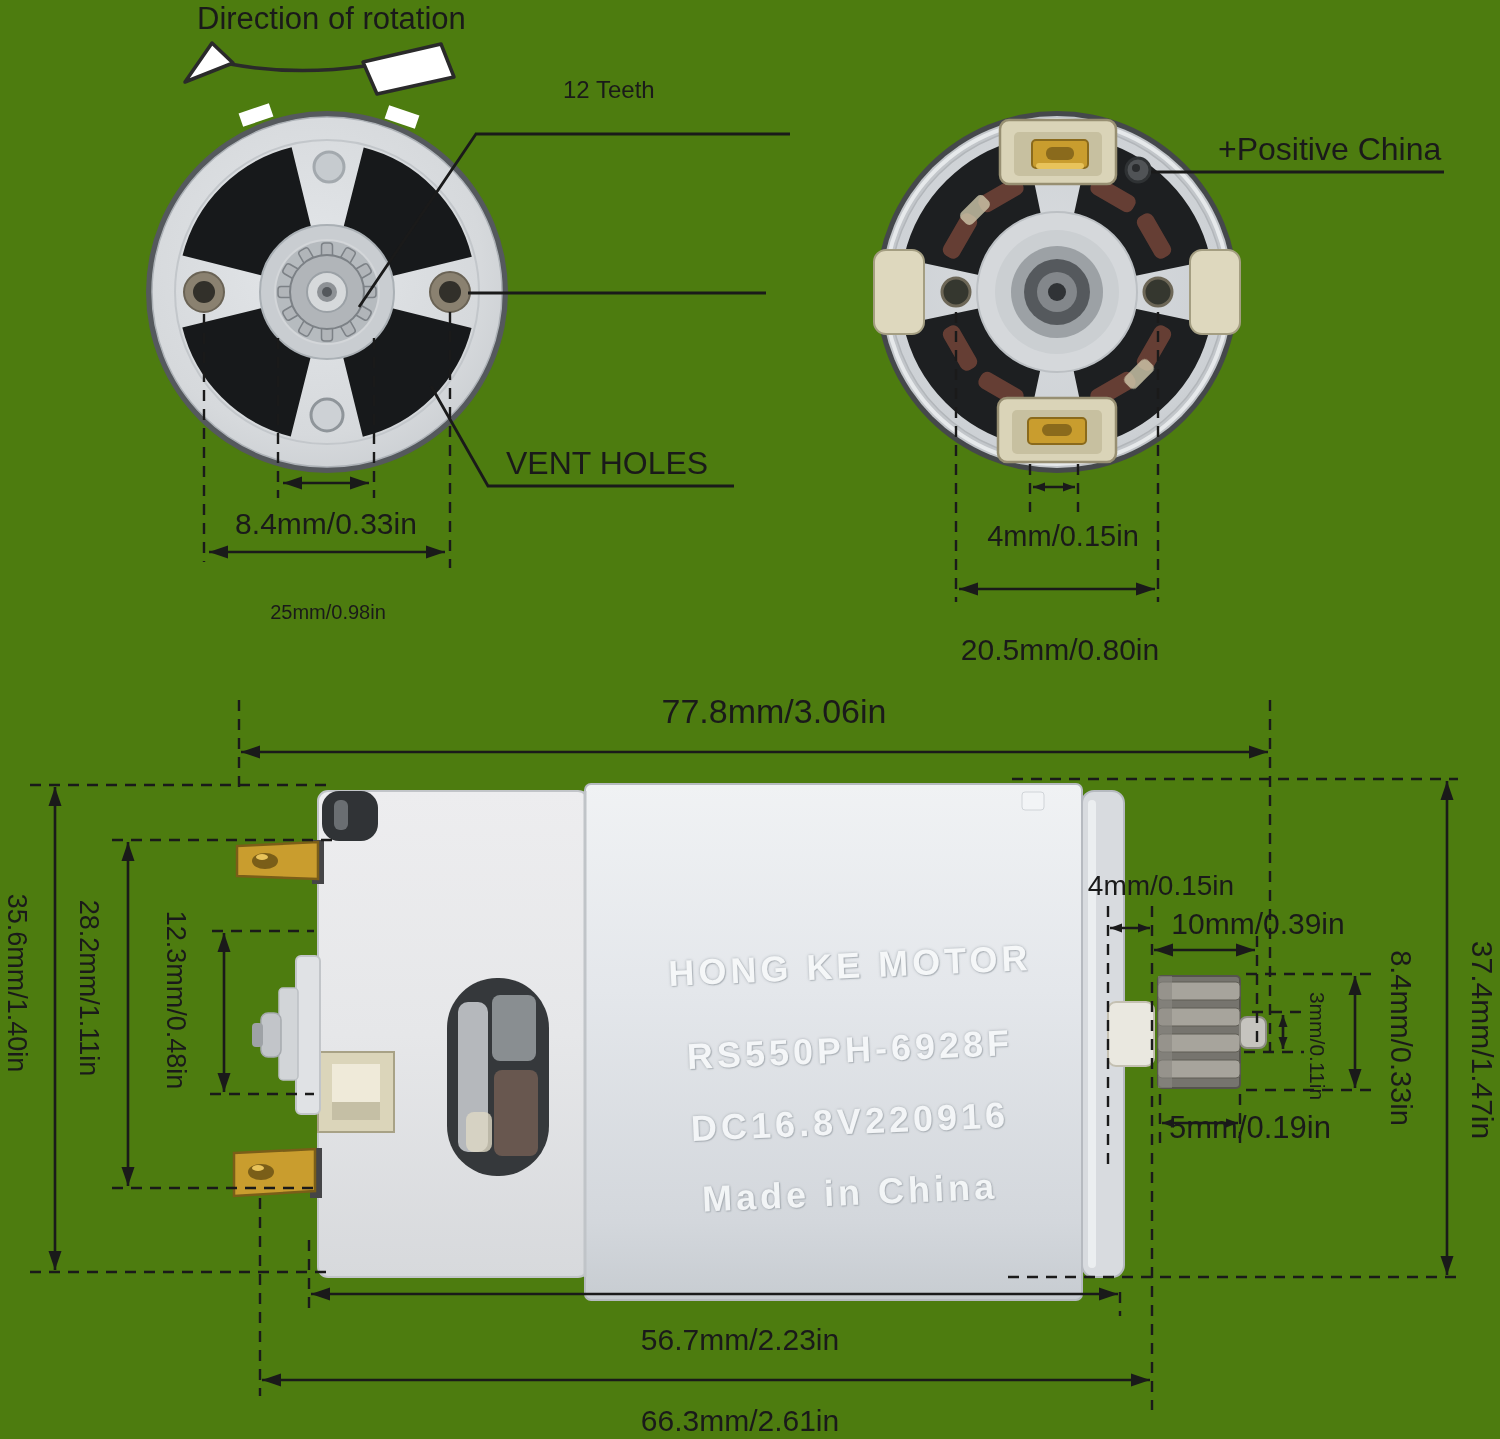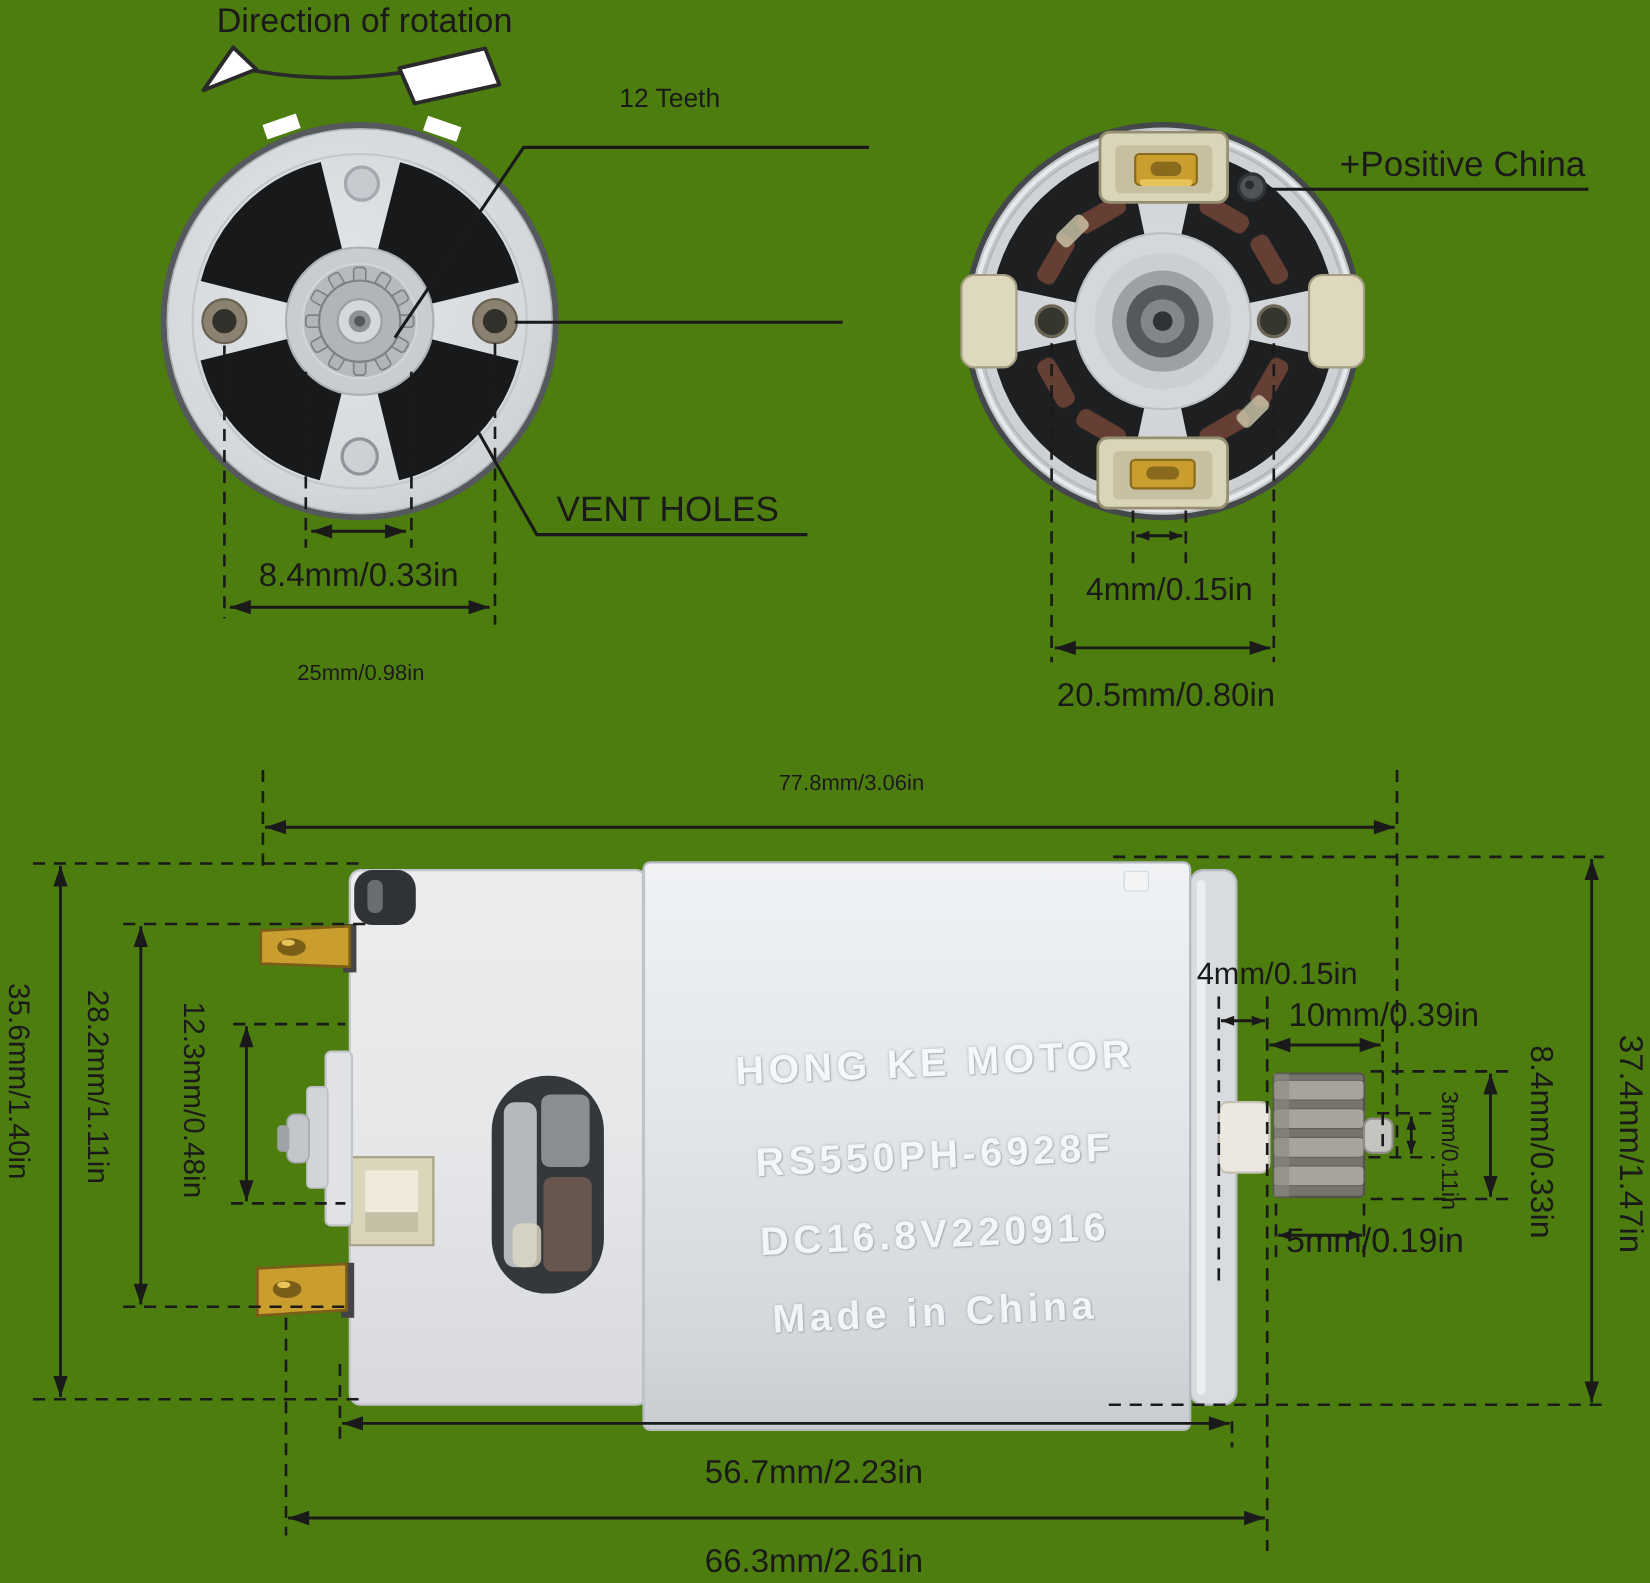--- a/index.html
+++ b/index.html
@@ -274,23 +274,23 @@
 
 
   <div class="lbl" style="left:506px;top:446px;font-size:32px;">VENT HOLES</div>
 
   <div class="lbl" style="left:1218px;top:132px;font-size:32px;">+Positive China</div>
 
   <div class="lbl ctr" style="left:326px;top:523px;font-size:30px;">8.4mm/0.33in</div>
   <div class="lbl ctr" style="left:328px;top:612px;font-size:20px;">25mm/0.98in</div>
 
   <div class="lbl ctr" style="left:1063px;top:537px;font-size:29px;">4mm/0.15in</div>
-  <div class="lbl ctr" style="left:1060px;top:632px;font-size:30px;">20.5mm/0.80in</div>
-
-  <div class="lbl ctr" style="left:774px;top:712px;font-size:20px;">77.8mm/3.06in</div>
+  <div class="lbl ctr" style="left:1060px;top:649px;font-size:30px;">20.5mm/0.80in</div>
+
+  <div class="lbl ctr" style="left:774px;top:712px;font-size:34px;">77.8mm/3.06in</div>
 
   <div class="lbl vtext" style="left:16px;top:983px;font-size:27px;">35.6mm/1.40in</div>
   <div class="lbl vtext" style="left:88px;top:988px;font-size:27px;">28.2mm/1.11in</div>
   <div class="lbl vtext" style="left:175px;top:1000px;font-size:27px;">12.3mm/0.48in</div>
 
   <div class="lbl ctr" style="left:1161px;top:886px;font-size:28px;">4mm/0.15in</div>
   <div class="lbl ctr" style="left:1258px;top:923px;font-size:30px;">10mm/0.39in</div>
   <div class="lbl vtext" style="left:1317px;top:1046px;font-size:21px;">3mm/0.11in</div>
   <div class="lbl vtext" style="left:1400px;top:1038px;font-size:29px;">8.4mm/0.33in</div>
   <div class="lbl vtext" style="left:1482px;top:1040px;font-size:30px;">37.4mm/1.47in</div>

